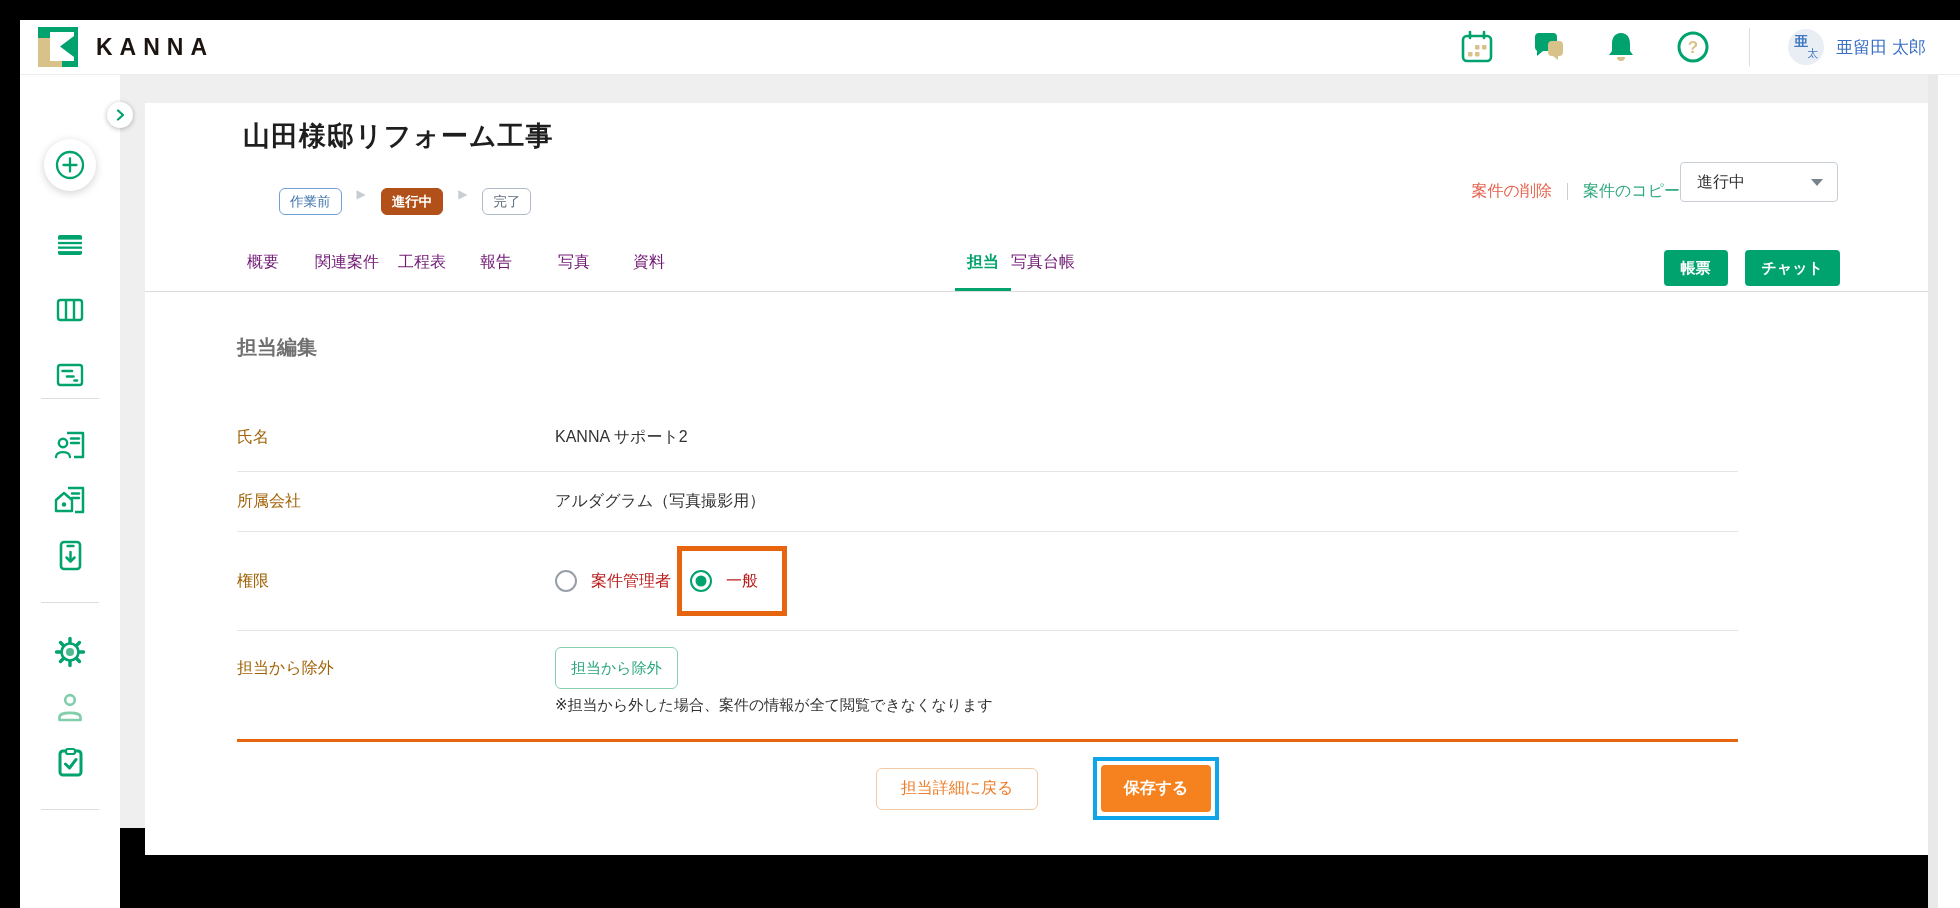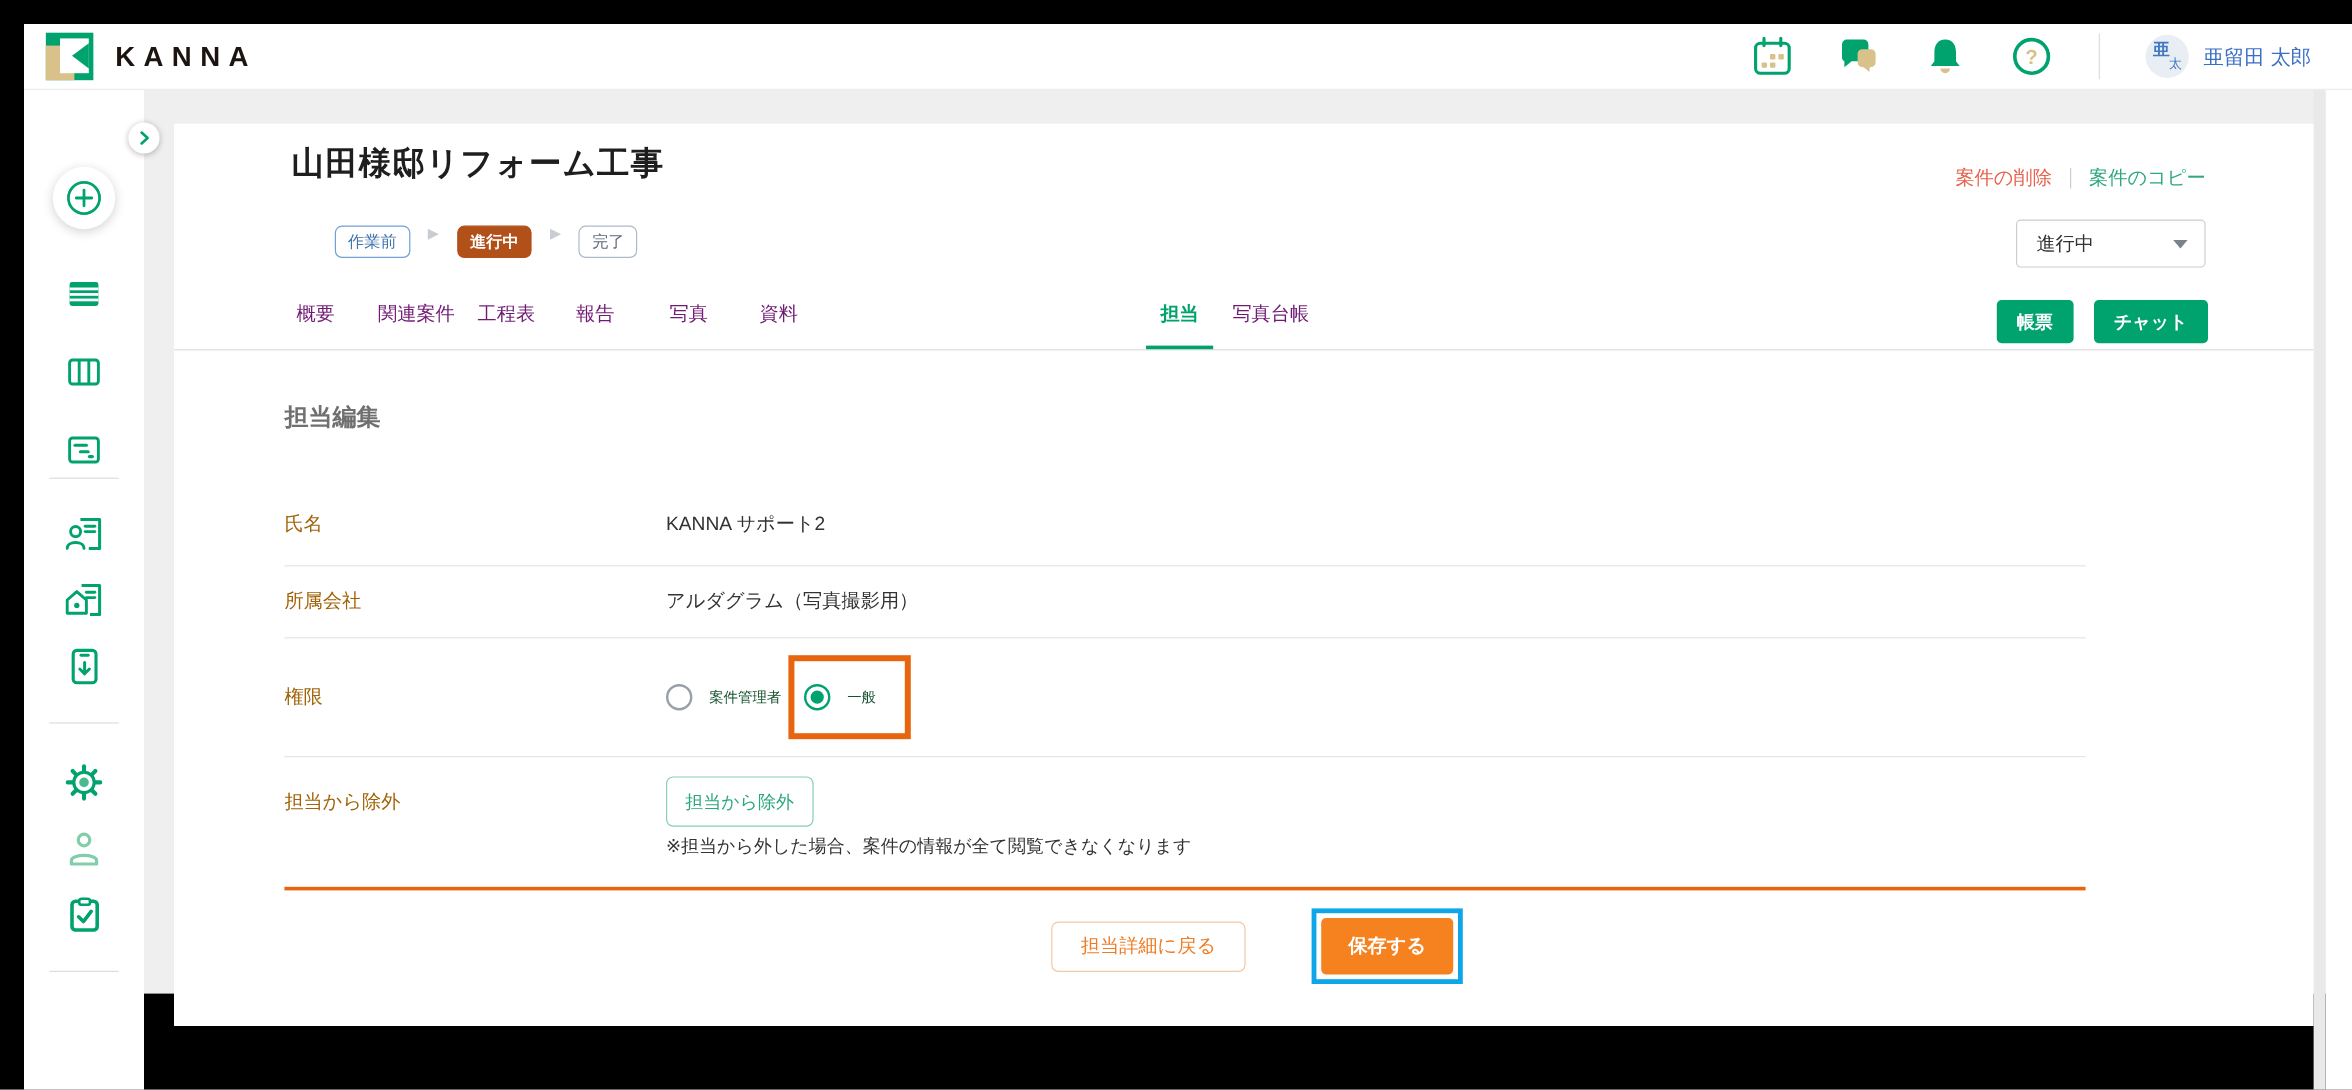--- a/index.html
+++ b/index.html
@@ -38,50 +38,50 @@
 
   .card-head { position:relative; padding:15px 90px 0 98px; }
   h1.page-title { font-size:27px; font-weight:bold; color:#1e1e1e; letter-spacing:1px; }
   .steps { display:flex; align-items:flex-start; gap:15px; margin-top:34px;padding-left:36px; }
   .step-badge { height:27px; padding:0 10px; border-radius:6px; border:1px solid; display:flex; align-items:center; font-size:13.5px; background:#fff; }
   .step-pre    { border-color:#6FA0D6; color:#3F74AD; }
   .step-active { background:#B25019; border-color:#B25019; color:#fff; font-weight:bold; }
   .step-end    { border-color:#AEBACA; color:#5E6B78; }
   .step-arrow { color:#C8CDD4; font-size:12px; line-height:1; }
 
-  .head-right { position:absolute; right:90px; top:35px; display:flex; flex-direction:column; align-items:flex-end; }
+  .head-right { position:absolute; right:90px; top:35px; display:flex; flex-direction:row; align-items:flex-end; }
   .links { display:flex; align-items:center; gap:15px; font-size:16px; }
   .link-delete { color:#E8614D; cursor:pointer; }
   .link-copy { color:#2EA87D; cursor:pointer; }
   .links-sep { width:1px; height:17px; background:#c9ced4; }
   .status-select { margin-top:24px; width:158px; height:40px; border:1px solid #C9CED4; border-radius:4px; display:flex; align-items:center; justify-content:space-between; padding:0 14px 0 16px; font-size:16px; color:#333; background:#fff; cursor:pointer; }
   .caret { width:0; height:0; border-left:6px solid transparent; border-right:6px solid transparent; border-top:7px solid #7a828c; }
 
   
   .tabbar { margin-top:30px; display:flex; align-items:flex-end; border-bottom:1px solid #DCDCDC; padding:0 0 0 102px; height:47px; position:relative; }
   .tab { font-size:16px; color:#701a75; padding:0 0 18px; cursor:pointer; white-space:nowrap; }
   .tab.t2{margin-left:36px;} .tab.t3{margin-left:19px;} .tab.t4{margin-left:34px;}
-  .tab.t5{margin-left:46px;} .tab.t6{margin-left:43px;} .tab.t7{margin-left:290px;} .tab.t8{margin-left:16px;}
+  .tab.t5{margin-left:46px;} .tab.t6{margin-left:43px;} .tab.t7{margin-left:290px;} .tab.t8{margin-left:0;}
   .tab.active { color:#00A26E; font-weight:bold; padding:0 12px 15px; border-bottom:3px solid #00A26E; }
   .tab-actions { position:absolute; right:88px; bottom:5px; display:flex; gap:17px; }
   .btn-green { height:36px; padding:0 17px; background:#00A26E; color:#fff; font-size:15px; font-weight:bold; border-radius:4px; border:none; display:flex; align-items:center; cursor:pointer; }
 
   
   .section-title { margin:42px 0 0 92px; font-size:20px; font-weight:bold; color:#707070; }
   .form { margin:42px 190px 0 92px; }
   .frow { display:flex; align-items:center; border-bottom:1px solid #E5E5E5; }
   .frow.r1 { height:69px; } .frow.r2 { height:60px; } .frow.r3 { height:99px; }
   .frow.r4 { align-items:flex-start; padding:16px 0 24px; border-bottom:3px solid #E8650F; }
   .flabel { width:318px; flex-shrink:0; font-size:16px; color:#a16207; }
   .fvalue { font-size:16px; color:#333; }
   .radio-row { display:flex; align-items:center; }
   .radio { width:22px; height:22px; border-radius:50%; border:2px solid #999FA7; background:#fff; flex-shrink:0; cursor:pointer; }
   .radio.checked { border:2.5px solid #00A26E; position:relative; }
   .radio.checked::after { content:""; position:absolute; left:50%; top:50%; transform:translate(-50%,-50%); width:11px; height:11px; border-radius:50%; background:#00A26E; }
-  .radio-label { margin-left:14px; font-size:12px; color:#14532d; }
+  .radio-label { margin-left:14px; font-size:16px; color:#b91c1c; }
   .annotate-box { margin-left:6px; border:5px solid #E8650F; padding:19px 24px 19px 8px; display:flex; align-items:center; }
   .remove-col { display:flex; flex-direction:column; align-items:flex-start; }
   .btn-remove { height:42px; padding:0 15px; border:1px solid #86CFAF; border-radius:6px; color:#2BA77E; font-size:15px; background:#fff; cursor:pointer; }
   .note { margin-top:7px; font-size:15px; color:#333; }
 
   .footer-row { display:flex; justify-content:center; align-items:center; gap:55px; margin:15px 190px 0 212px; }
   .btn-back { width:162px; height:42px; border:1px solid #F3C9A4; border-radius:6px; color:#EE7D27; font-size:16px; background:#fff; cursor:pointer; }
   .save-annotate { border:4px solid #0ea5e9; padding:4px; background:#fff; }
   .btn-save { width:110px; height:47px; background:#F5821F; color:#fff; font-size:16px; font-weight:bold; border:none; border-radius:4px; cursor:pointer; }
 </style>

